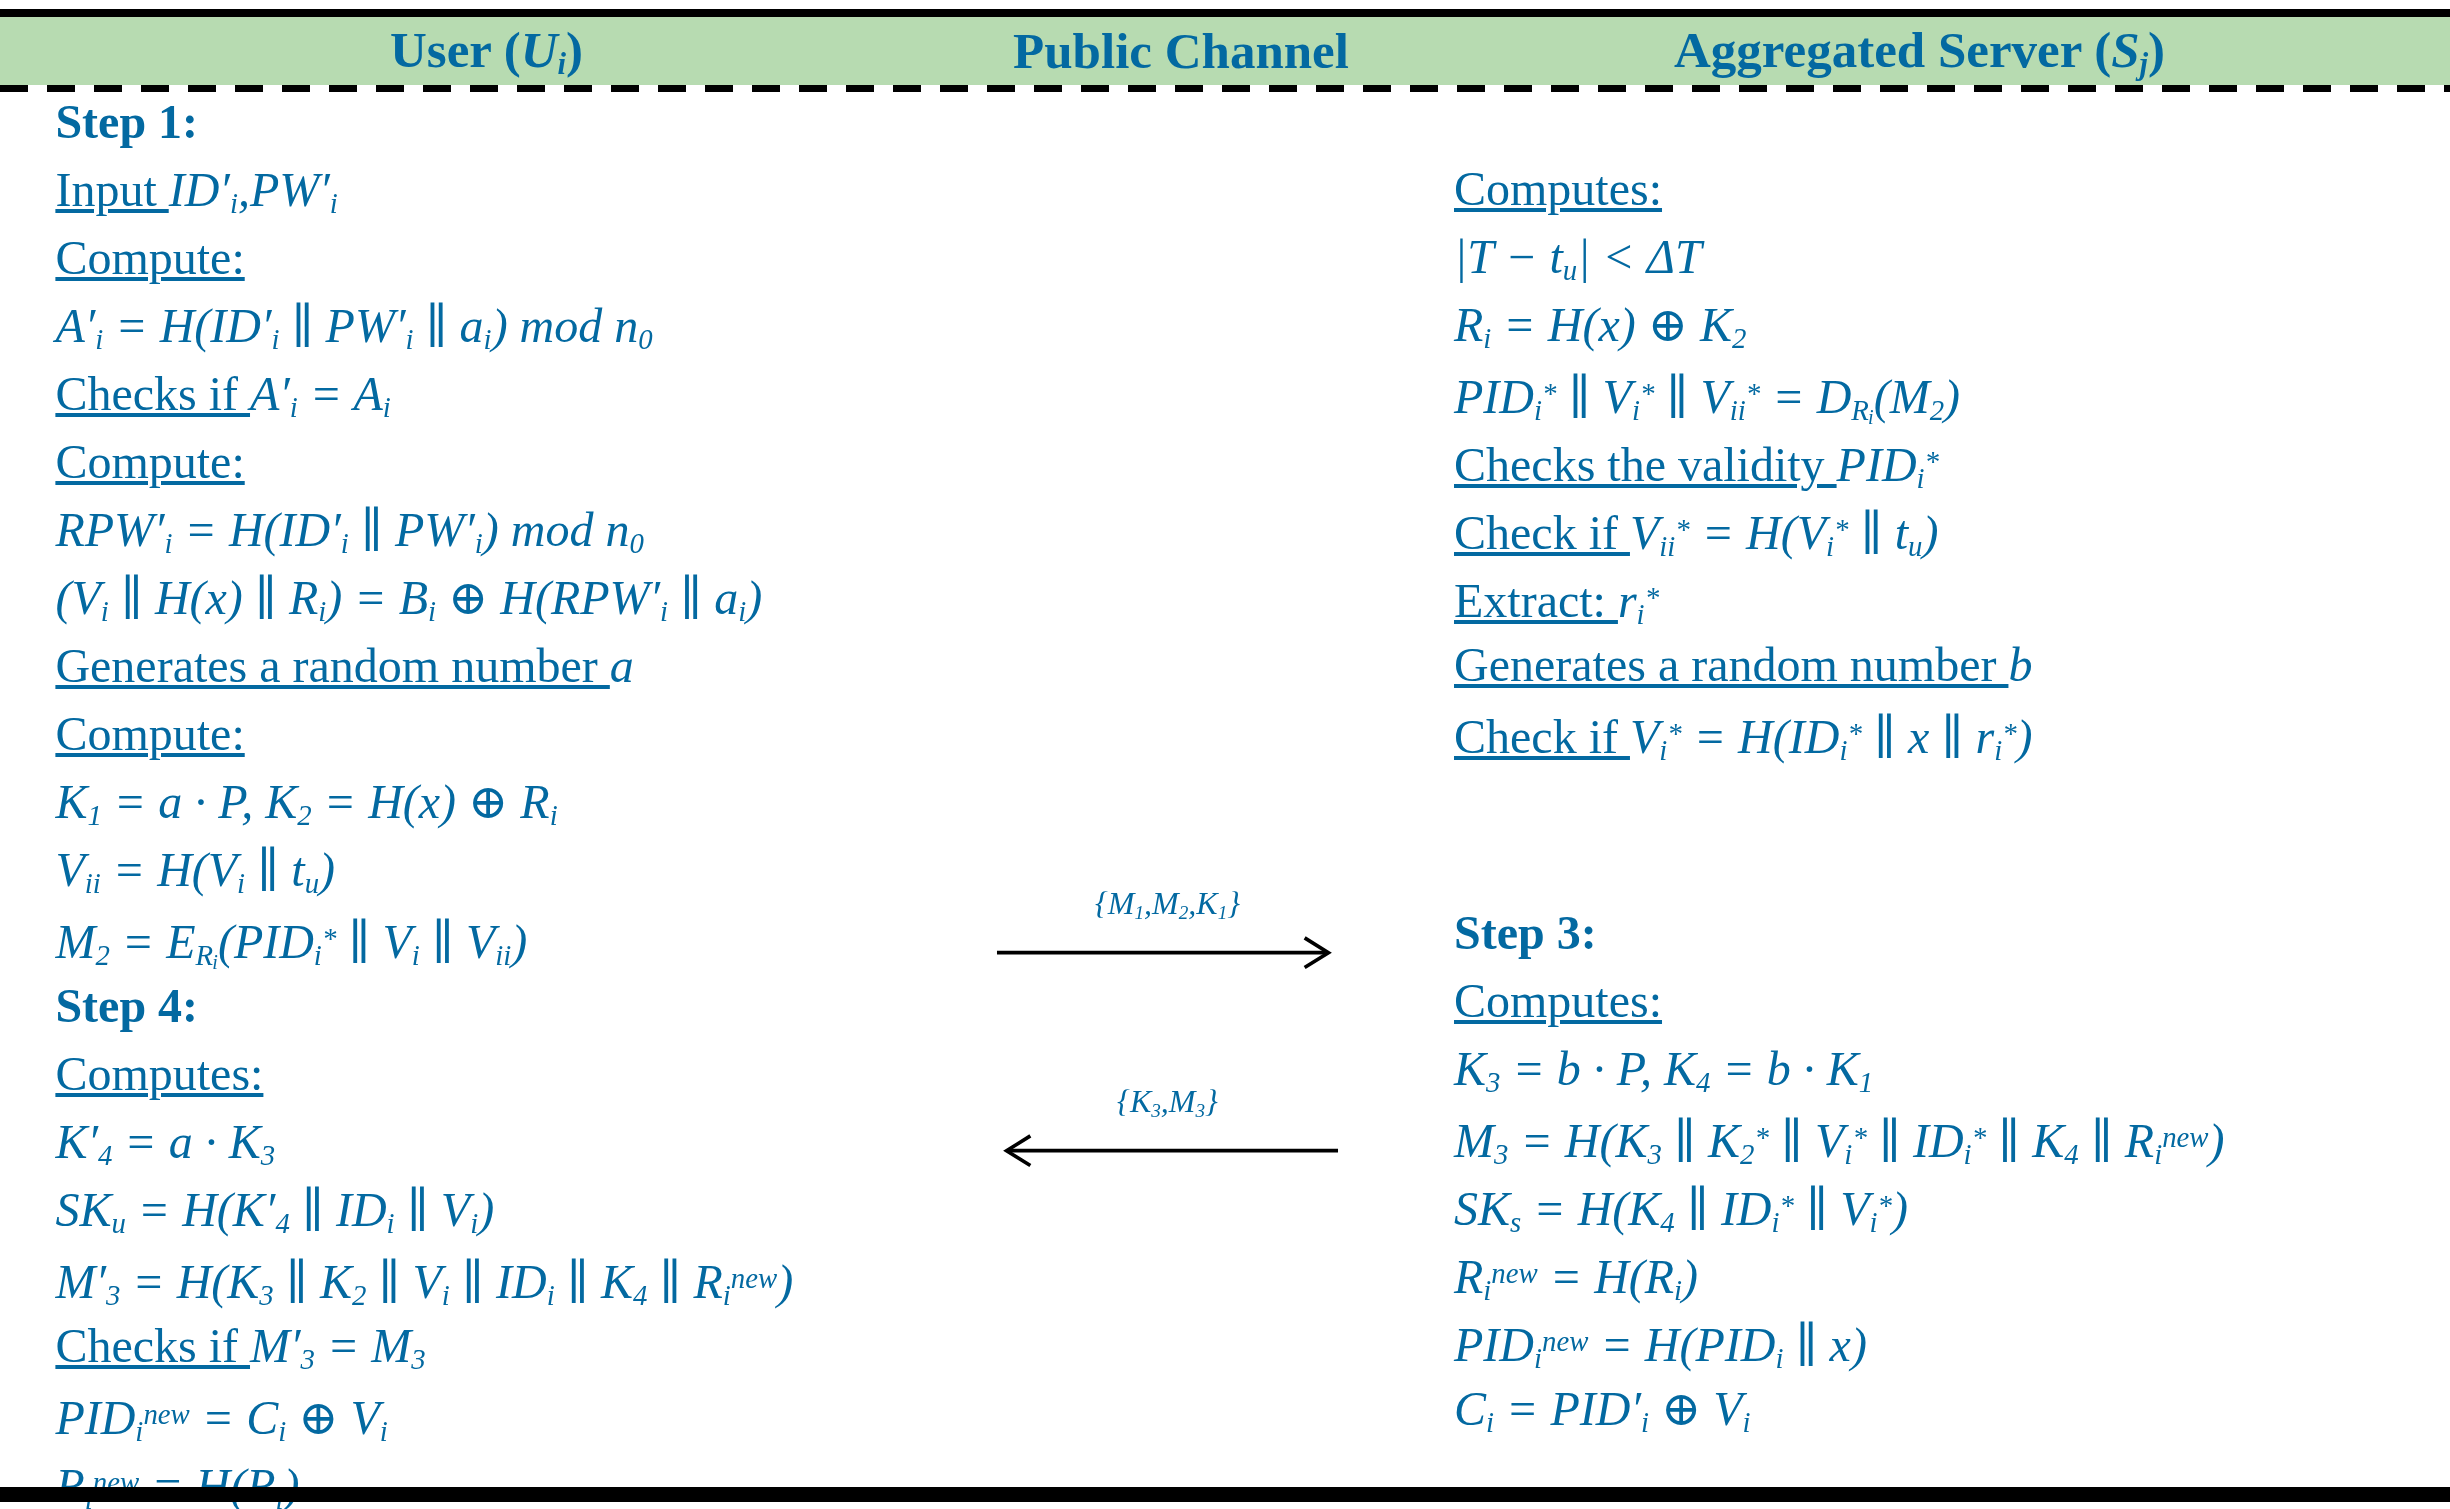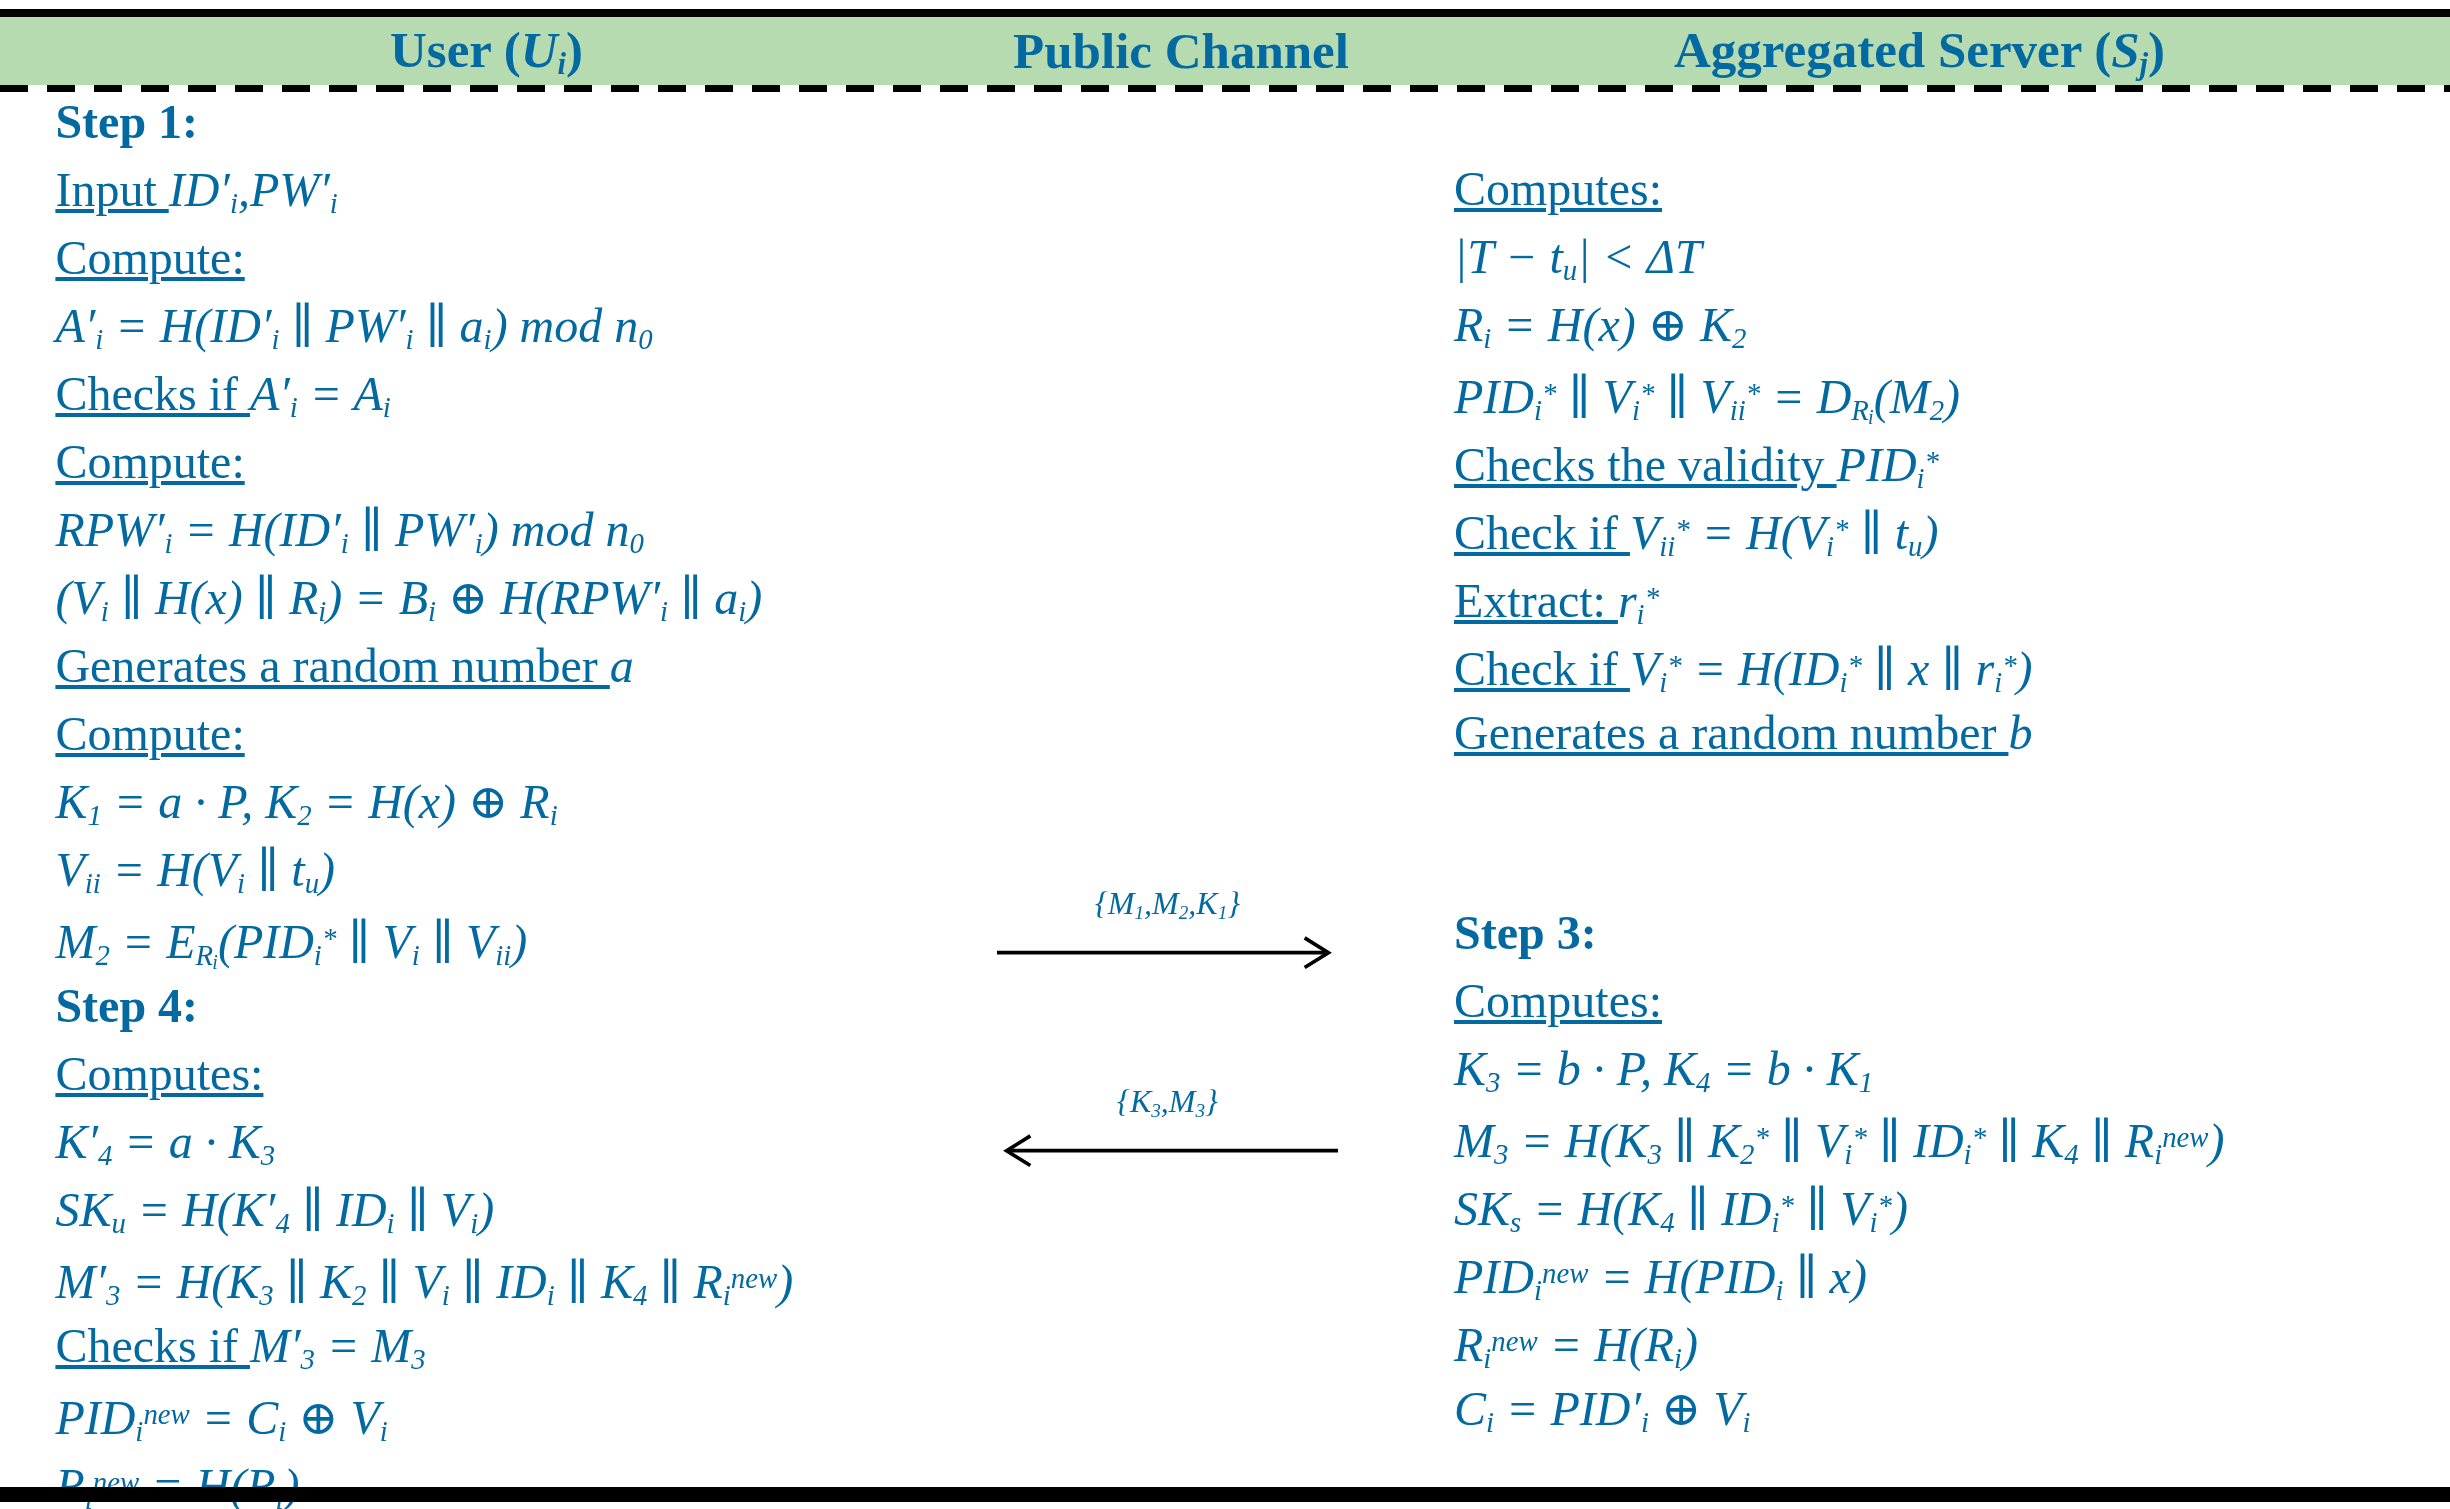--- a/index.html
+++ b/index.html
@@ -72,31 +72,31 @@
       <div class="line"><span class="k-m">R</span><span class="k-sub">i</span><span class="k-sup">new</span><span class="k-m"> = H(R</span><span class="k-sub">i</span><span class="k-m">)</span></div>
     </div>
   <div class="col col-server-b1">
       <div class="line"><span class="k-p">Computes:</span></div>
       <div class="line"><span class="k-m">|T − t</span><span class="k-sub">u</span><span class="k-m">| &lt; ΔT</span></div>
       <div class="line"><span class="k-m">R</span><span class="k-sub">i</span><span class="k-m"> = H(x) ⊕ K</span><span class="k-sub">2</span></div>
       <div class="line"><span class="k-m">PID</span><span class="k-sub">i</span><span class="k-sup">*</span><span class="k-m"> ∥ V</span><span class="k-sub">i</span><span class="k-sup">*</span><span class="k-m"> ∥ V</span><span class="k-sub">ii</span><span class="k-sup">*</span><span class="k-m"> = D</span><span class="k-sub">R</span><span class="k-ssub">i</span><span class="k-m">(M</span><span class="k-sub">2</span><span class="k-m">)</span></div>
       <div class="line"><span class="k-p">Checks the validity </span><span class="k-m">PID</span><span class="k-sub">i</span><span class="k-sup">*</span></div>
       <div class="line"><span class="k-p">Check if </span><span class="k-m">V</span><span class="k-sub">ii</span><span class="k-sup">*</span><span class="k-m"> = H(V</span><span class="k-sub">i</span><span class="k-sup">*</span><span class="k-m"> ∥ t</span><span class="k-sub">u</span><span class="k-m">)</span></div>
       <div class="line"><span class="k-p">Extract: </span><span class="k-m">r</span><span class="k-sub">i</span><span class="k-sup">*</span></div>
+      <div class="line"><span class="k-p">Generates a random number </span><span class="k-m">b</span></div>
       <div class="line"><span class="k-p">Check if </span><span class="k-m">V</span><span class="k-sub">i</span><span class="k-sup">*</span><span class="k-m"> = H(ID</span><span class="k-sub">i</span><span class="k-sup">*</span><span class="k-m"> ∥ x ∥ r</span><span class="k-sub">i</span><span class="k-sup">*</span><span class="k-m">)</span></div>
-      <div class="line"><span class="k-p">Generates a random number </span><span class="k-m">b</span></div>
     </div>
   <div class="col col-server-b2">
       <div class="line"><span class="k-b">Step 3:</span></div>
       <div class="line"><span class="k-p">Computes:</span></div>
       <div class="line"><span class="k-m">K</span><span class="k-sub">3</span><span class="k-m"> = b · P, K</span><span class="k-sub">4</span><span class="k-m"> = b · K</span><span class="k-sub">1</span></div>
       <div class="line"><span class="k-m">M</span><span class="k-sub">3</span><span class="k-m"> = H(K</span><span class="k-sub">3</span><span class="k-m"> ∥ K</span><span class="k-sub">2</span><span class="k-sup">*</span><span class="k-m"> ∥ V</span><span class="k-sub">i</span><span class="k-sup">*</span><span class="k-m"> ∥ ID</span><span class="k-sub">i</span><span class="k-sup">*</span><span class="k-m"> ∥ K</span><span class="k-sub">4</span><span class="k-m"> ∥ R</span><span class="k-sub">i</span><span class="k-sup">new</span><span class="k-m">)</span></div>
       <div class="line"><span class="k-m">SK</span><span class="k-sub">s</span><span class="k-m"> = H(K</span><span class="k-sub">4</span><span class="k-m"> ∥ ID</span><span class="k-sub">i</span><span class="k-sup">*</span><span class="k-m"> ∥ V</span><span class="k-sub">i</span><span class="k-sup">*</span><span class="k-m">)</span></div>
+      <div class="line"><span class="k-m">R</span><span class="k-sub">i</span><span class="k-sup">new</span><span class="k-m"> = H(R</span><span class="k-sub">i</span><span class="k-m">)</span></div>
       <div class="line"><span class="k-m">PID</span><span class="k-sub">i</span><span class="k-sup">new</span><span class="k-m"> = H(PID</span><span class="k-sub">i</span><span class="k-m"> ∥ x)</span></div>
-      <div class="line"><span class="k-m">R</span><span class="k-sub">i</span><span class="k-sup">new</span><span class="k-m"> = H(R</span><span class="k-sub">i</span><span class="k-m">)</span></div>
       <div class="line"><span class="k-m">C</span><span class="k-sub">i</span><span class="k-m"> = PID′</span><span class="k-sub">i</span><span class="k-m"> ⊕ V</span><span class="k-sub">i</span></div>
     </div>
 
   <div class="msg msg-1 dir-right">
     <div class="msg-label"><span class="k-m">{M</span><span class="k-sub">1</span><span class="k-m">,M</span><span class="k-sub">2</span><span class="k-m">,K</span><span class="k-sub">1</span><span class="k-m">}</span></div>
     <svg class="arrow-svg" width="349" height="43" viewBox="0 0 470 58">
       <line x1="5" y1="32" x2="448" y2="32" stroke="#000" stroke-width="5"></line>
       <path d="M420 12 L452 32 L420 52" fill="none" stroke="#000" stroke-width="5"></path>
     </svg>
   </div>

